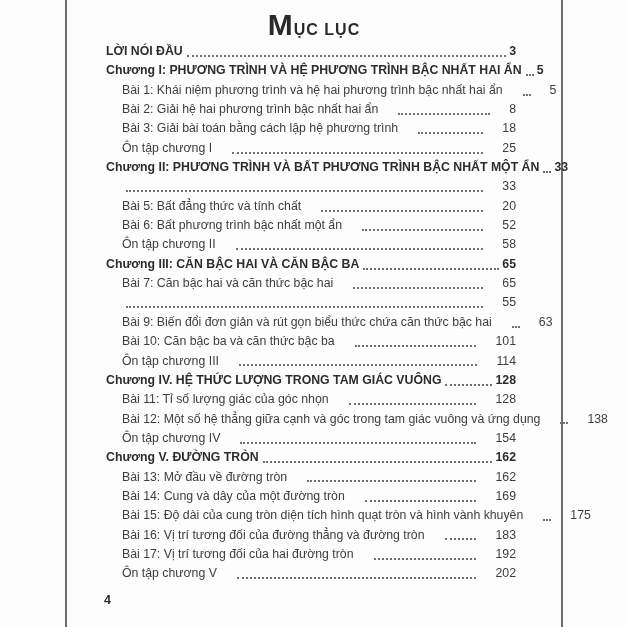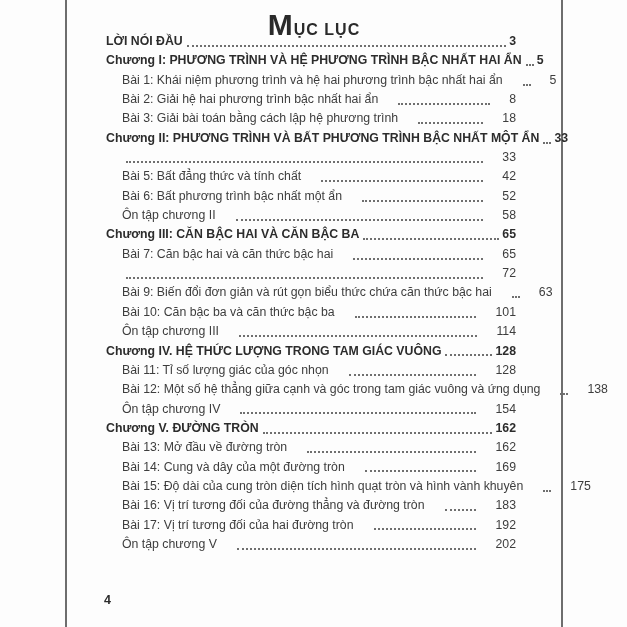--- a/index.html
+++ b/index.html
@@ -42,21 +42,21 @@
     font-size: 30px;
   }
   .title-rest {
     font-size: 16px;
   }
 
   
   .toc {
     position: absolute;
     left: 106px;
-    top: 32px;
+    top: 42px;
     width: 410px;
   }
   .toc-row {
     display: flex;
     align-items: baseline;
     height: 19.35px;
     font-size: 12.3px;
     line-height: 19.35px;
     white-space: nowrap;
   }
@@ -130,33 +130,38 @@
     <div class="toc-row lesson">
     <span class="toc-label">Bài 2: Giải hệ hai phương trình bậc nhất hai ẩn</span>
     <span class="toc-dots"></span>
     <span class="toc-page">8</span>
   </div>
     <div class="toc-row lesson">
     <span class="toc-label">Bài 3: Giải bài toán bằng cách lập hệ phương trình</span>
     <span class="toc-dots"></span>
     <span class="toc-page">18</span>
   </div>
+    <div class="toc-row lesson">
+    <span class="toc-label">Ôn tập chương I</span>
+    <span class="toc-dots"></span>
+    <span class="toc-page">25</span>
+  </div>
     <div class="toc-row chapter">
     <span class="toc-label">Chương II: PHƯƠNG TRÌNH VÀ BẤT PHƯƠNG TRÌNH BẬC NHẤT MỘT ẨN</span>
     <span class="toc-dots"></span>
     <span class="toc-page">33</span>
   </div>
     <div class="toc-row lesson">
     <span class="toc-dots"></span>
     <span class="toc-page">33</span>
   </div>
     <div class="toc-row lesson">
     <span class="toc-label">Bài 5: Bất đẳng thức và tính chất</span>
     <span class="toc-dots"></span>
-    <span class="toc-page">42</span>
+    <span class="toc-page">20</span>
   </div>
     <div class="toc-row lesson">
     <span class="toc-label">Bài 6: Bất phương trình bậc nhất một ẩn</span>
     <span class="toc-dots"></span>
     <span class="toc-page">52</span>
   </div>
     <div class="toc-row lesson">
     <span class="toc-label">Ôn tập chương II</span>
     <span class="toc-dots"></span>
     <span class="toc-page">58</span>
@@ -166,21 +171,21 @@
     <span class="toc-dots"></span>
     <span class="toc-page">65</span>
   </div>
     <div class="toc-row lesson">
     <span class="toc-label">Bài 7: Căn bậc hai và căn thức bậc hai</span>
     <span class="toc-dots"></span>
     <span class="toc-page">65</span>
   </div>
     <div class="toc-row lesson">
     <span class="toc-dots"></span>
-    <span class="toc-page">72</span>
+    <span class="toc-page">55</span>
   </div>
     <div class="toc-row lesson">
     <span class="toc-label">Bài 9: Biến đổi đơn giản và rút gọn biểu thức chứa căn thức bậc hai</span>
     <span class="toc-dots"></span>
     <span class="toc-page">63</span>
   </div>
     <div class="toc-row lesson">
     <span class="toc-label">Bài 10: Căn bậc ba và căn thức bậc ba</span>
     <span class="toc-dots"></span>
     <span class="toc-page">101</span>

